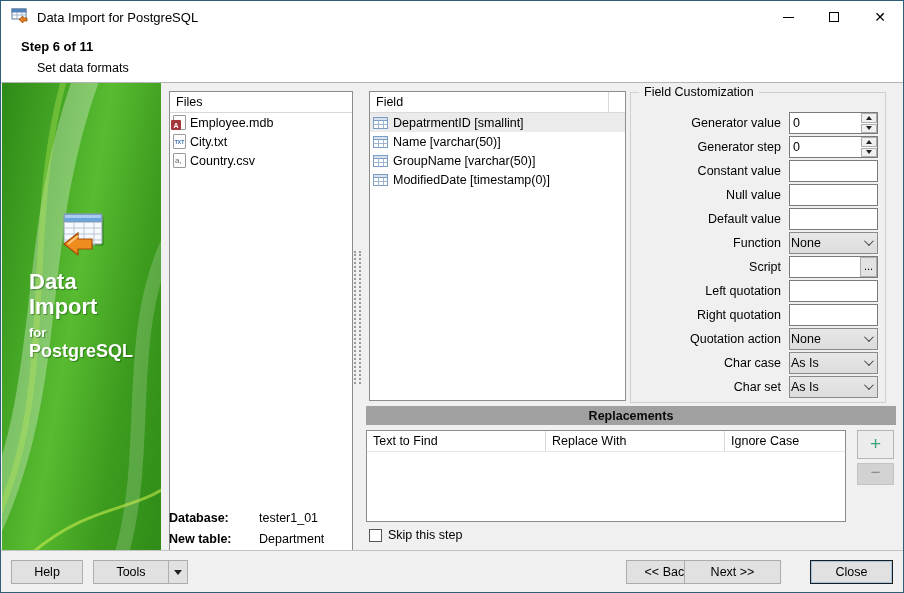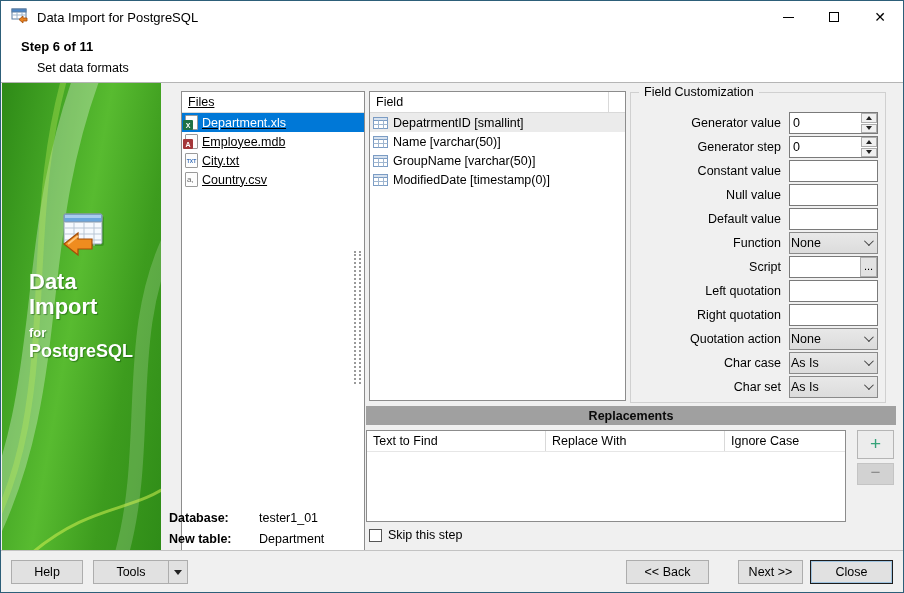--- a/index.html
+++ b/index.html
@@ -27,21 +27,21 @@
   #sidebar svg.art { position:absolute; inset:0; }
   #sidebar .brand { position:absolute; left:27px; top:186px; color:#fff; text-shadow:1px 1px 1px rgba(0,60,0,.45); line-height:1.15; }
   #sidebar .b1 { font-size:22px; font-weight:bold; }
   #sidebar .b2 { font-size:13px; font-weight:bold; margin-top:6px; }
   #sidebar .b3 { font-size:18px; font-weight:bold; }
   #sidebar .bigicon { position:absolute; left:56px; top:128px; }
   
   .panel { position:absolute; background:#fff; border:1px solid #8c8c8c; }
   .panel-hdr { height:21px; line-height:20px; padding-left:6px; border-bottom:1px solid #d9d9d9; font-size:12.5px; position:relative; }
   
-  #files-panel { left:180px; top:90px; width:184px; height:484px;text-decoration:underline; }
+  #files-panel { left:168px; top:90px; width:184px; height:484px; }
   .file-row { height:19px; display:flex; align-items:center; padding-left:3px; gap:4px; font-size:12.5px; white-space:nowrap; }
   .file-row.sel { background:#0078d7; color:#fff; }
   .doc { position:relative; width:13px; height:15px; background:#fdfdfd; border:1px solid #9a9a9a; border-radius:1px; flex:none; }
   .doc .badge { position:absolute; left:-3px; bottom:-1px; width:10px; height:10px; color:#fff; font-size:7px; font-weight:bold;
     display:flex; align-items:center; justify-content:center; border-radius:1px; }
   .badge.xls { background:#1e7145; } .badge.mdb { background:#a4373a; }
   .doc .txt { position:absolute; left:0; right:0; top:4px; text-align:center; font-size:5px; font-weight:bold; color:#3a6fb8; }
   .doc .csv { position:absolute; left:1px; top:2px; font-size:8px; color:#666; }
   
   #splitter { position:absolute; left:353px; top:250px; width:7px; height:133px;
@@ -88,21 +88,21 @@
   
   #footer { position:absolute; left:0; right:0; bottom:0; height:42px; background:#f0f0f0; border-top:1px solid #c3c3c3; }
   .btn { position:absolute; top:9px; height:24px; background:#e1e1e1; border:1px solid #adadad; font-family:inherit;
     font-size:12.5px; text-align:center; line-height:22px; }
   #help-btn { left:10px; width:72px; }
   #tools-btn { left:92px; width:95px; display:flex; padding:0; }
   #tools-btn .tlab { flex:1; line-height:22px; }
   #tools-btn .tarr { width:19px; border-left:1px solid #adadad; display:flex; align-items:center; justify-content:center; }
   .tri-dn2 { width:0; height:0; border-left:4px solid transparent; border-right:4px solid transparent; border-top:5px solid #222; }
   #back-btn { left:625px; width:83px; }
-  #next-btn { left:737px; width:65px; }
+  #next-btn { left:683px; width:97px; }
   #close-btn { left:809px; width:83px; border:1px solid #1d1d1d; box-shadow:inset 0 0 0 1px #9fc3e0; }
 </style>
 </head>
 <body>
 
 <div id="win">
 
   <div id="titlebar">
     <span class="appicon">
       <svg width="18" height="16" viewBox="0 0 18 16">
@@ -152,26 +152,20 @@
     <div class="brand">
       <div class="b1">Data</div>
       <div class="b1">Import</div>
       <div class="b2">for</div>
       <div class="b3">PostgreSQL</div>
     </div>
   </div>
 
   <div id="files-panel" class="panel">
     <div class="panel-hdr">Files</div>
-    <div class="file-row sel">
-      <span class="doc">
-          <span class="badge xls">X</span>
-        </span>
-      <span>Department.xls</span>
-    </div>
     <div class="file-row">
       <span class="doc">
           <span class="badge mdb">A</span>
         </span>
       <span>Employee.mdb</span>
     </div>
     <div class="file-row">
       <span class="doc">
           <span class="txt">TXT</span>
         </span>

